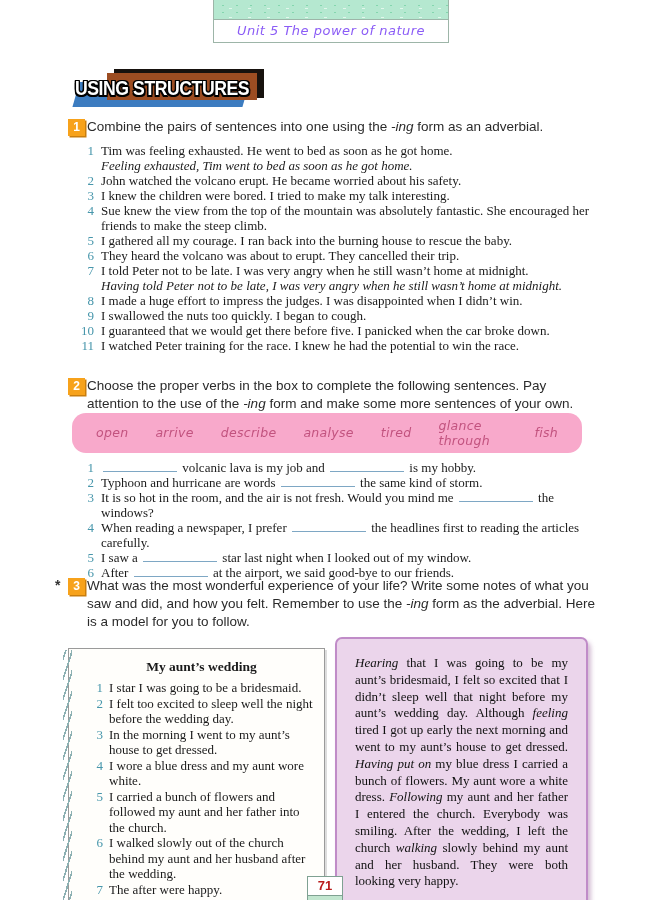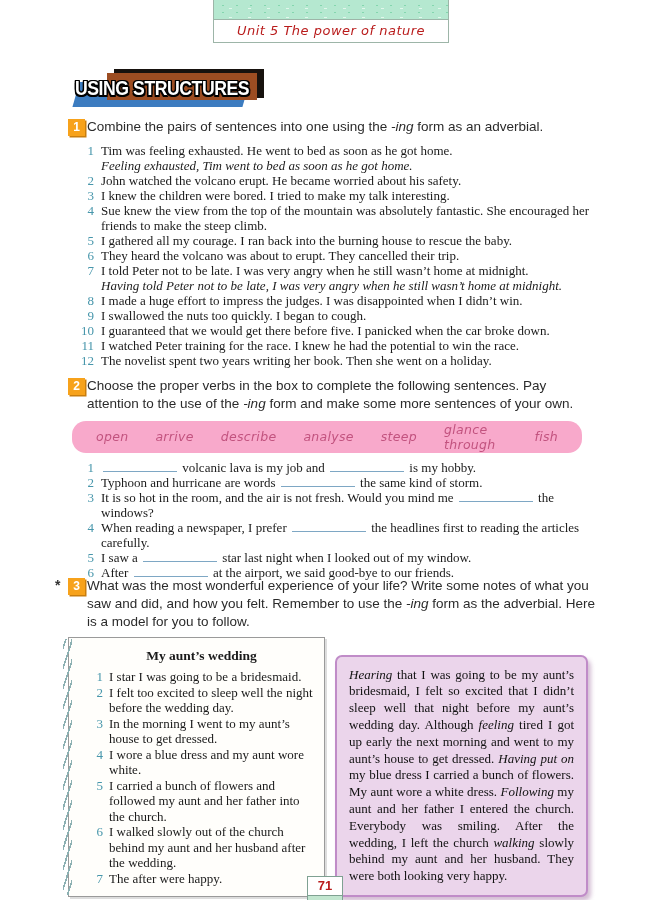--- a/index.html
+++ b/index.html
@@ -5,21 +5,21 @@
   html,body{margin:0;padding:0;background:#fff;}
   .page{position:relative;width:650px;height:900px;background:#fff;overflow:hidden;
         font-family:"Liberation Serif", serif;color:#1a1a1a;}
 
   
   .unit-header{position:absolute;left:213px;top:0;width:234px;border:1px solid #9db5a8;border-top:none;}
   .unit-band{height:19px;background:#b5e8d0;border-bottom:1px solid #9db5a8;
     background-image:radial-gradient(#84d6ae 1px, transparent 1.4px),radial-gradient(#e2f7ec 1px, transparent 1.4px);
     background-size:14px 7px,19px 9px;background-position:2px 2px,7px 4px;}
   .unit-label{background:#fff;text-align:center;padding:3px 0 4px;
-    font-family:"DejaVu Sans", sans-serif;font-style:italic;font-size:13px;color:#b91c1c;letter-spacing:.5px;}
+    font-family:"DejaVu Sans", sans-serif;font-style:italic;font-size:13px;color:#8b5cf6;letter-spacing:.5px;}
 
   
   .banner{position:absolute;left:74px;top:69px;width:200px;height:42px;}
   .banner-blue{position:absolute;left:2px;top:13px;width:170px;height:25px;background:#3c7cc0;transform:skewX(-16deg);}
   .banner-black{position:absolute;left:40px;top:0;width:150px;height:29px;background:#17120e;}
   .banner-brown{position:absolute;left:33px;top:4px;width:150px;height:27px;background:#9c4d22;}
   .banner-text{position:absolute;left:1px;top:8px;width:200px;
     font-family:"Liberation Sans", sans-serif;font-weight:bold;font-size:19px;color:#fff;
     letter-spacing:-0.5px;transform:scale(.93,1.08);transform-origin:left top;white-space:nowrap;
     text-shadow:-1.4px -1.4px 0 #000,1.4px -1.4px 0 #000,-1.4px 1.4px 0 #000,1.4px 1.4px 0 #000,
@@ -43,39 +43,39 @@
   .item{display:flex;}
   .num{flex:none;width:33px;text-align:right;padding-right:7px;color:#4796ab;box-sizing:border-box;}
   .txt{flex:1;}
 
   .seg-i{font-style:italic;}
   .seg-bi{font-style:italic;font-weight:normal;}
   .seg-blank{display:inline-block;width:74px;height:11px;border-bottom:1px solid #7ea7c4;
     vertical-align:baseline;margin:0 2px;}
 
   
-  .verbs-box{margin-top:8px;margin-left:4px;width:510px;height:32px;border-radius:14px;background:#f8a9cb;
+  .verbs-box{margin-left:4px;width:510px;height:40px;border-radius:14px;background:#f8a9cb;
     display:flex;align-items:center;justify-content:space-between;padding:0 24px;box-sizing:border-box;
     font-family:"DejaVu Sans", sans-serif;font-style:italic;font-size:12.5px;color:#c2537f;letter-spacing:.3px;gap:27px;}
   .ex2 .list{margin-top:7px;}
 
   
   .boxes-row{position:absolute;left:68px;top:637px;width:524px;display:flex;gap:10px;align-items:flex-end;}
   .notes-box{position:relative;flex:none;width:257px;min-height:199px;background:#fffefb;
     border:1px solid #9a9a9a;box-shadow:2px 2px 0 rgba(120,120,120,.25);
     padding:8px 8px 10px 18px;box-sizing:border-box;}
   .spiral{position:absolute;left:-6px;top:1px;bottom:1px;width:9px;
     background:repeating-linear-gradient(108deg, transparent 0 2px, #8cb0b2 2px 3.6px, transparent 3.6px 6.2px);}
   .notes-title{text-align:center;font-weight:bold;font-size:13.5px;margin:2px 0 5px;}
   .notes-box .list{margin-top:0;line-height:15.5px;}
   .notes-box .num{width:22px;padding-right:6px;}
 
   .model-box{flex:none;width:253px;background:#ebd5eb;border:2px solid #c08cc8;border-radius:7px;
     box-shadow:3px 4px 4px rgba(160,110,160,.45);padding:9px 11px;box-sizing:border-box;}
-  .model-text{margin:1px;font-size:13px;line-height:16.8px;text-align:justify;color:#111;}
+  .model-text{margin:7px;font-size:13px;line-height:16.8px;text-align:justify;color:#111;}
 
   
   .pagenum{position:absolute;left:50%;top:876px;transform:translateX(-50%);width:34px;
     border:1px solid #7fa192;text-align:center;}
   .pn-top{background:#fff;font-family:"Liberation Sans", sans-serif;font-weight:bold;
     font-size:13px;padding:1px 0 2px;color:#b91c1c;}
   .pn-band{height:9px;background:#c2e6d0;border-top:1px solid #7fa192;}
 </style>
 </head>
 <body>
@@ -149,43 +149,39 @@
         <div class="item">
           <span class="num">10</span>
           <span class="txt"><span>I guaranteed that we would get there before five. I panicked when the car broke down.</span></span>
         </div>
 
         <div class="item">
           <span class="num">11</span>
           <span class="txt"><span>I watched Peter training for the race. I knew he had the potential to win the race.</span></span>
         </div>
 
-        <div class="item">
-          <span class="num">12</span>
-          <span class="txt"><span>The novelist spent two years writing her book. Then she went on a holiday.</span></span>
-        </div>
       </div>
   </section>
 
   <section class="ex ex2">
     <div class="ex-head">
       <span class="badge">2</span>
       <span class="ex-prompt"><span>Choose the proper verbs in the box to complete the following sentences. Pay attention to the use of the </span><span class="seg-i">-ing</span><span> form and make some more sentences of your own.</span></span>
     </div>
     <div class="verbs-box">
 
         <span class="verb">open</span>
 
         <span class="verb">arrive</span>
 
         <span class="verb">describe</span>
 
         <span class="verb">analyse</span>
 
-        <span class="verb">steep</span>
+        <span class="verb">tired</span>
 
         <span class="verb">glance through</span>
 
         <span class="verb">fish</span>
       </div>
     <div class="list">
 
         <div class="item">
           <span class="num">1</span>
           <span class="txt"><span class="seg-blank"></span><span> volcanic lava is my job and </span><span class="seg-blank"></span><span> is my hobby.</span></span>

